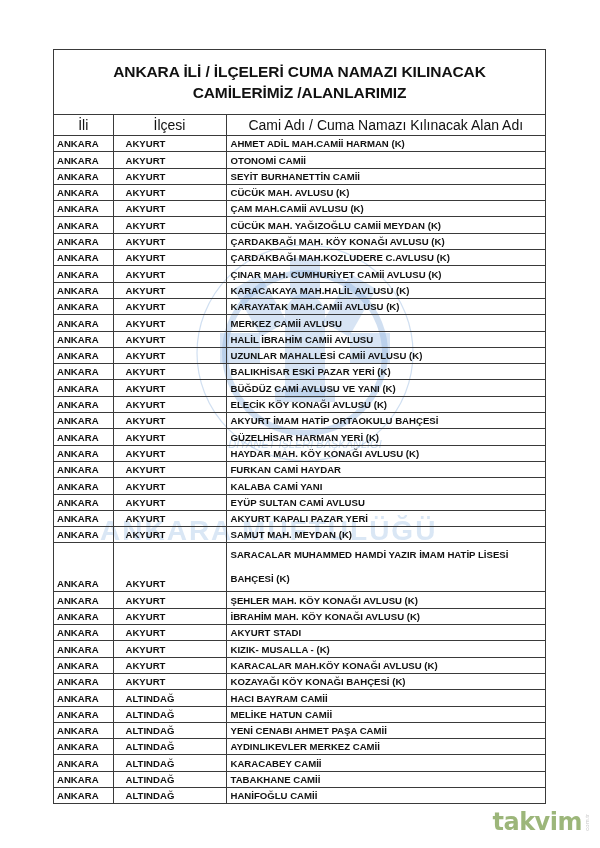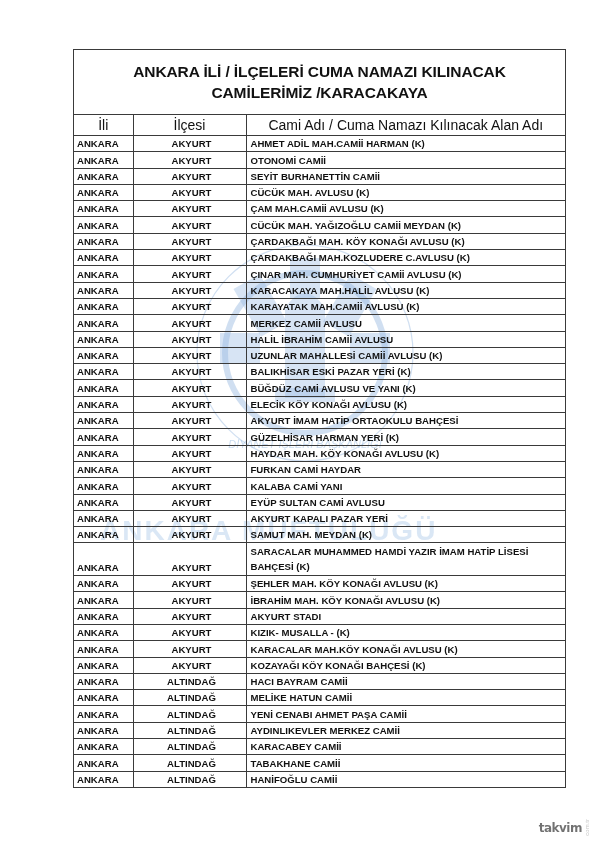--- a/index.html
+++ b/index.html
@@ -1,35 +1,35 @@
 <!DOCTYPE html>
 <html><head>
 <meta charset="utf-8">
 <style>
   html, body { margin: 0; padding: 0; background: #ffffff; }
   body { width: 600px; height: 848px; position: relative; overflow: hidden; font-family: "Liberation Sans", sans-serif; color: #111; }
-  .sheet { position: absolute; left: 53px; top: 49px; width: 493px; border: 1px solid #3a3a3a; box-sizing: border-box; margin-left: 20px; }
+  .sheet { position: absolute; left: 53px; top: 49px; width: 493px; border: 1px solid #3a3a3a; box-sizing: border-box; }
   .title-box { height: 64px; border-bottom: 1px solid #3a3a3a; display: flex; flex-direction: column; align-items: center; justify-content: center; }
   .title-line { font-weight: bold; font-size: 15.5px; line-height: 21px; letter-spacing: -0.1px; color: #111; }
   table { border-collapse: collapse; width: 100%; table-layout: fixed; position: relative; z-index: 2; }
   col.c1 { width: 59px; } col.c2 { width: 113px; } col.c3 { width: auto; }
   th { font-weight: normal; font-size: 14px; height: 20px; padding: 0; border-right: 1px solid #3a3a3a; border-bottom: 1px solid #3a3a3a; text-align: center; }
   th:last-child { border-right: none; }
   td { font-weight: bold; font-size: 9.6px; height: 15.3px; padding: 0 0 0 3px; border-right: 1px solid #3a3a3a; border-bottom: 1px solid #3a3a3a; white-space: nowrap; vertical-align: bottom; line-height: 15px; overflow: hidden; }
   td.il { text-align: left; padding-left: 3px; }
-  td.ilce { text-align: center; padding-left: 4px; }
+  td.ilce { padding-left: 12px; }
   td.name { text-align: left; padding-left: 4px; border-right: none; }
   tr.double td { height: 31.6px; }
-  tr.double td.name { white-space: normal; line-height: 15px; vertical-align: middle; }
+  tr.double td.name { white-space: normal; line-height: 24px; vertical-align: middle; }
   tr:last-child td { border-bottom: none; }
   .watermark { position: absolute; z-index: 1; pointer-events: none; }
   .seal { left: 190px; top: 238px; width: 230px; height: 230px; font-style: italic; }
   .wm-text { left: 100px; top: 515px; font-size: 28px; font-weight: bold; color: rgba(150, 185, 225, 0.35); letter-spacing: 2px; white-space: nowrap; }
   .brand { position: absolute; right: 10px; bottom: 12px; display: flex; align-items: center; gap: 2px; opacity: 0.55; }
-  .brand-t { font-weight: bold; font-size: 12px; color: #000000; font-family: "DejaVu Sans", sans-serif; letter-spacing: -0.5px; }
+  .brand-t { font-weight: bold; font-size: 24px; color: #4d7c0f; font-family: "DejaVu Sans", sans-serif; letter-spacing: -0.5px; }
   .brand-sub { font-size: 6px; color: #999; writing-mode: vertical-rl; transform: rotate(180deg); }
 </style>
 </head>
 <body>
 
 <div class="watermark seal">
   <svg width="230" height="230" viewBox="0 0 230 230">
     <g fill="none" stroke="rgba(150,185,225,0.45)">
       <circle cx="115" cy="115" r="108" stroke-width="1.2"></circle>
       <circle cx="115" cy="115" r="80" stroke-width="6"></circle>
@@ -45,21 +45,21 @@
     </g>
     <text x="115" y="210" text-anchor="middle" font-size="11" fill="rgba(150,185,225,0.5)" font-family="Liberation Sans, sans-serif">DİYANET İŞLERİ BAŞKANLIĞI</text>
   </svg>
 </div>
 
 <div class="watermark wm-text">ANKARA MÜFTÜLÜĞÜ</div>
 
 <div class="sheet">
   <div class="title-box">
     <div class="title-line">ANKARA İLİ / İLÇELERİ CUMA NAMAZI KILINACAK</div>
-    <div class="title-line">CAMİLERİMİZ /KARACAKAYA</div>
+    <div class="title-line">CAMİLERİMİZ /ALANLARIMIZ</div>
   </div>
   <table>
     <colgroup>
         <col class="c1">
         <col class="c2">
         <col class="c3">
       </colgroup>
     <thead>
       <tr>
         <th>İli</th>

